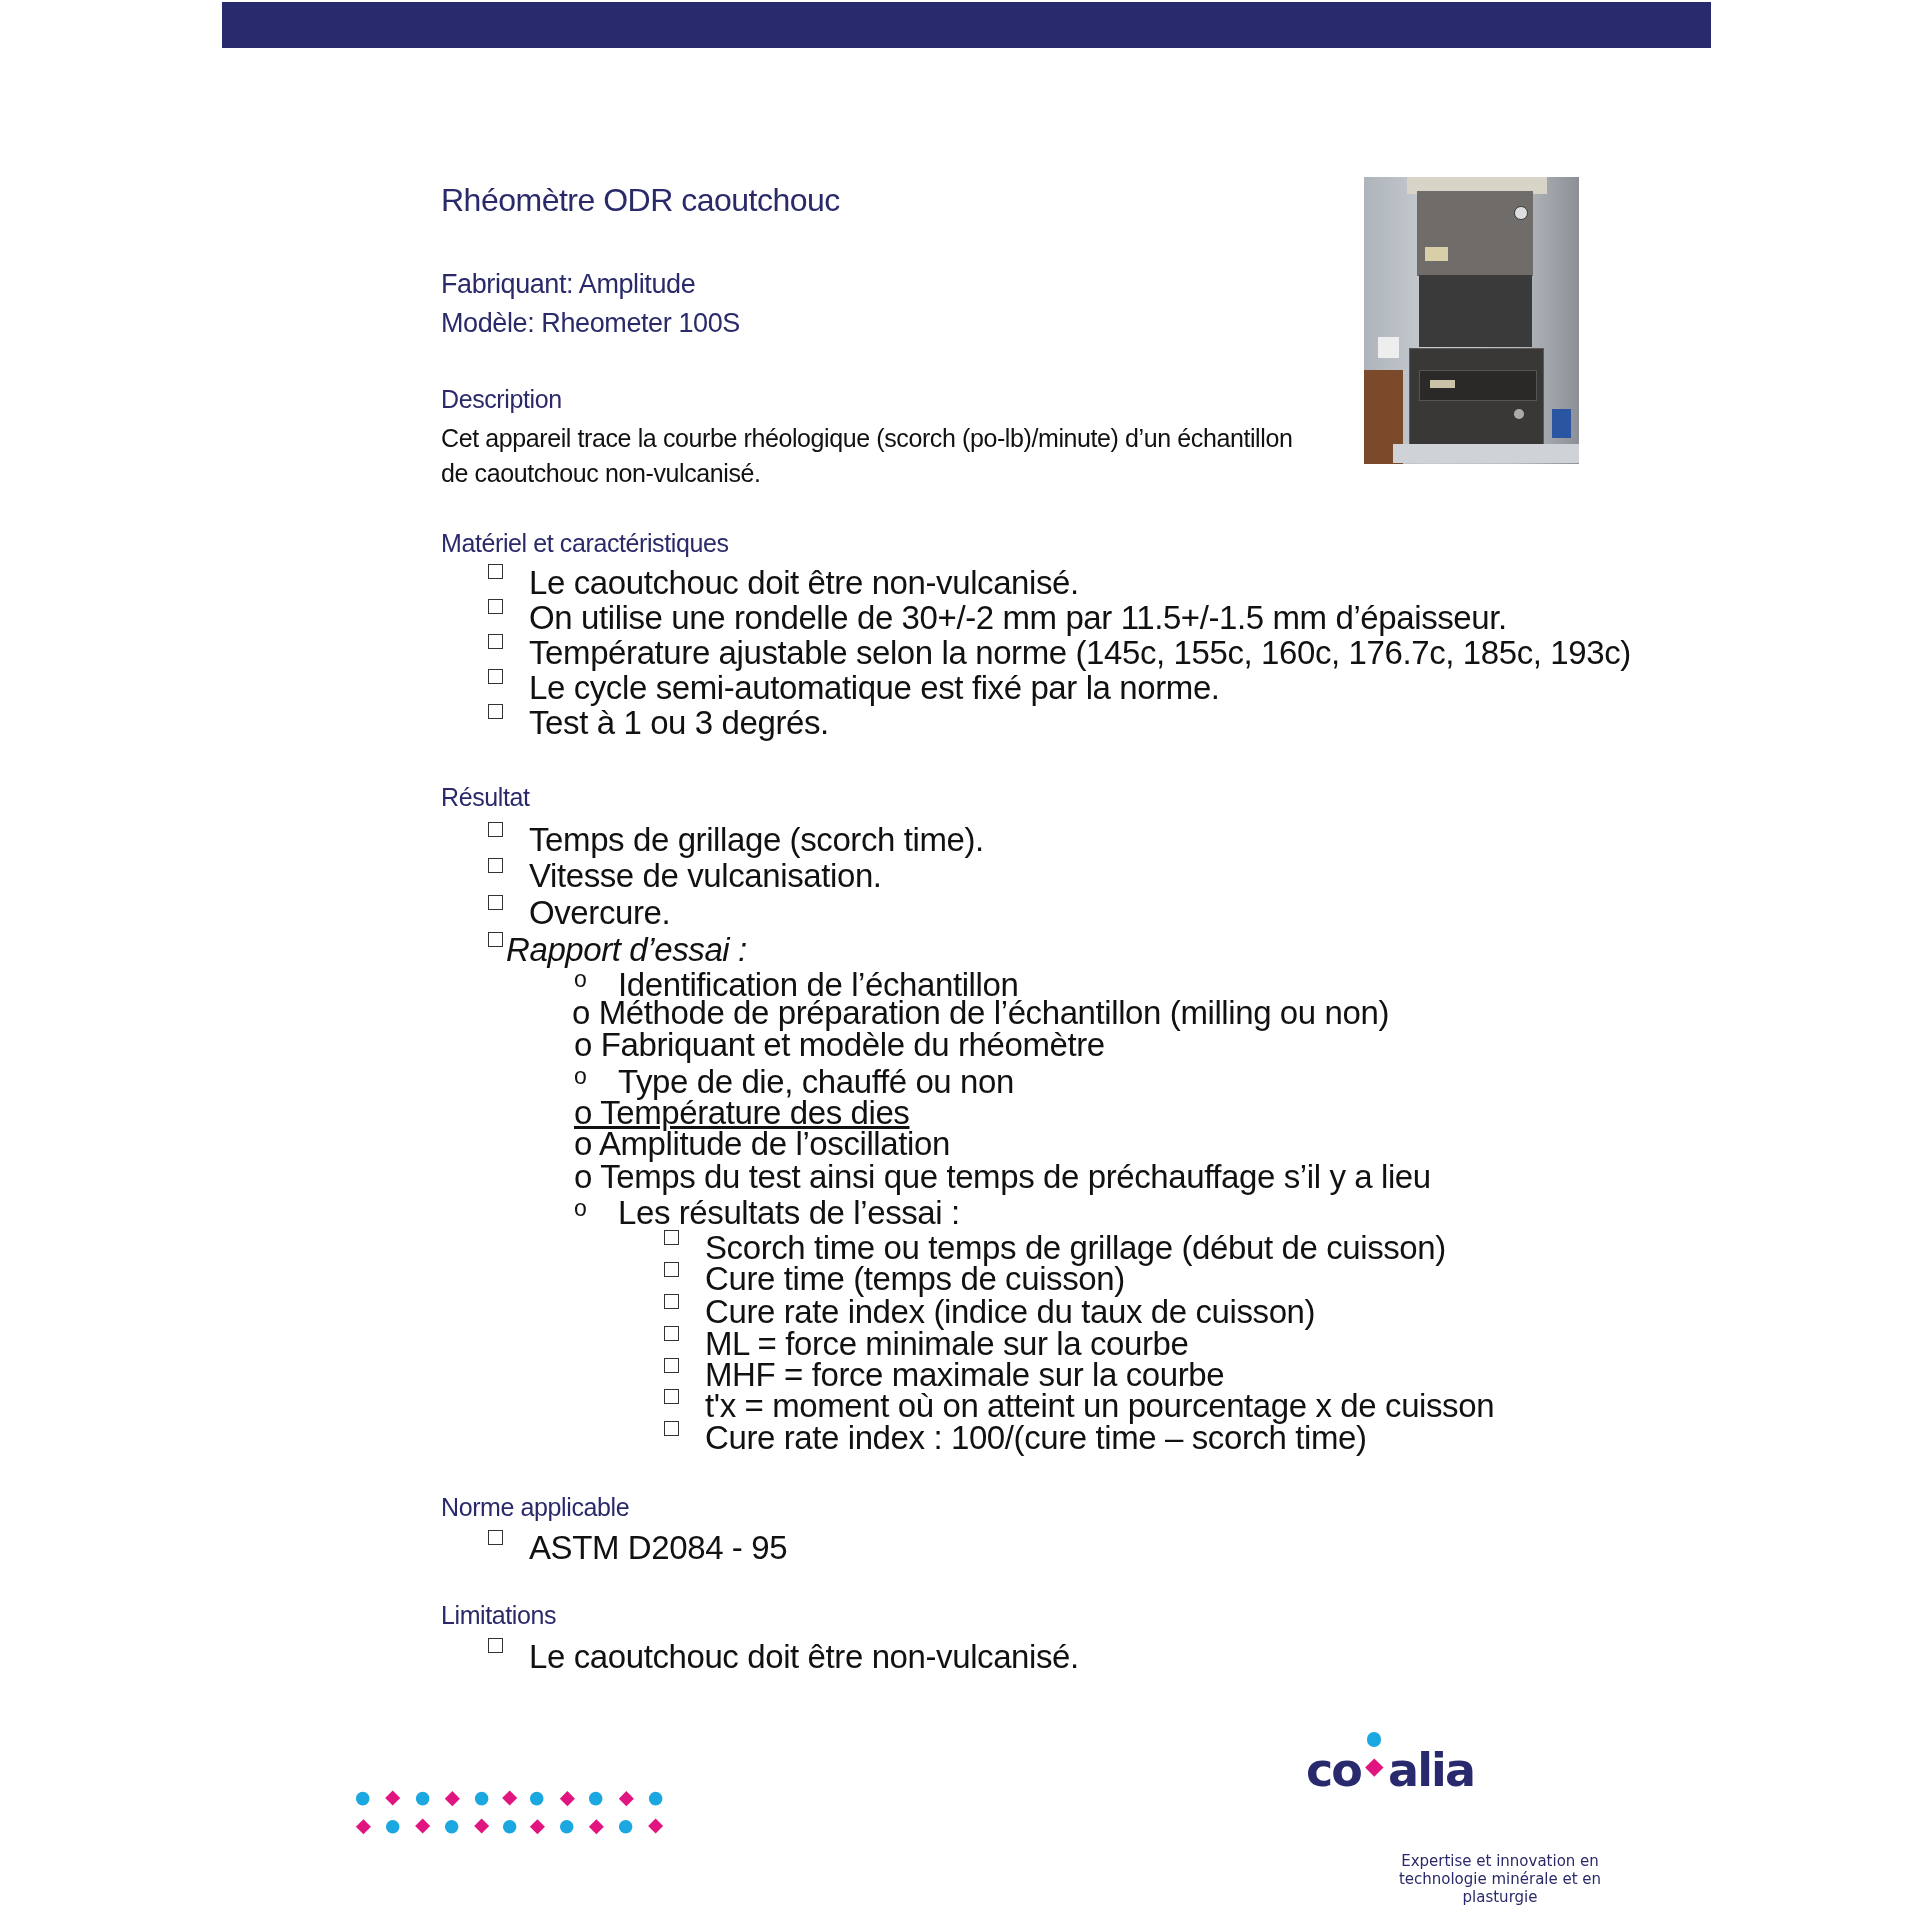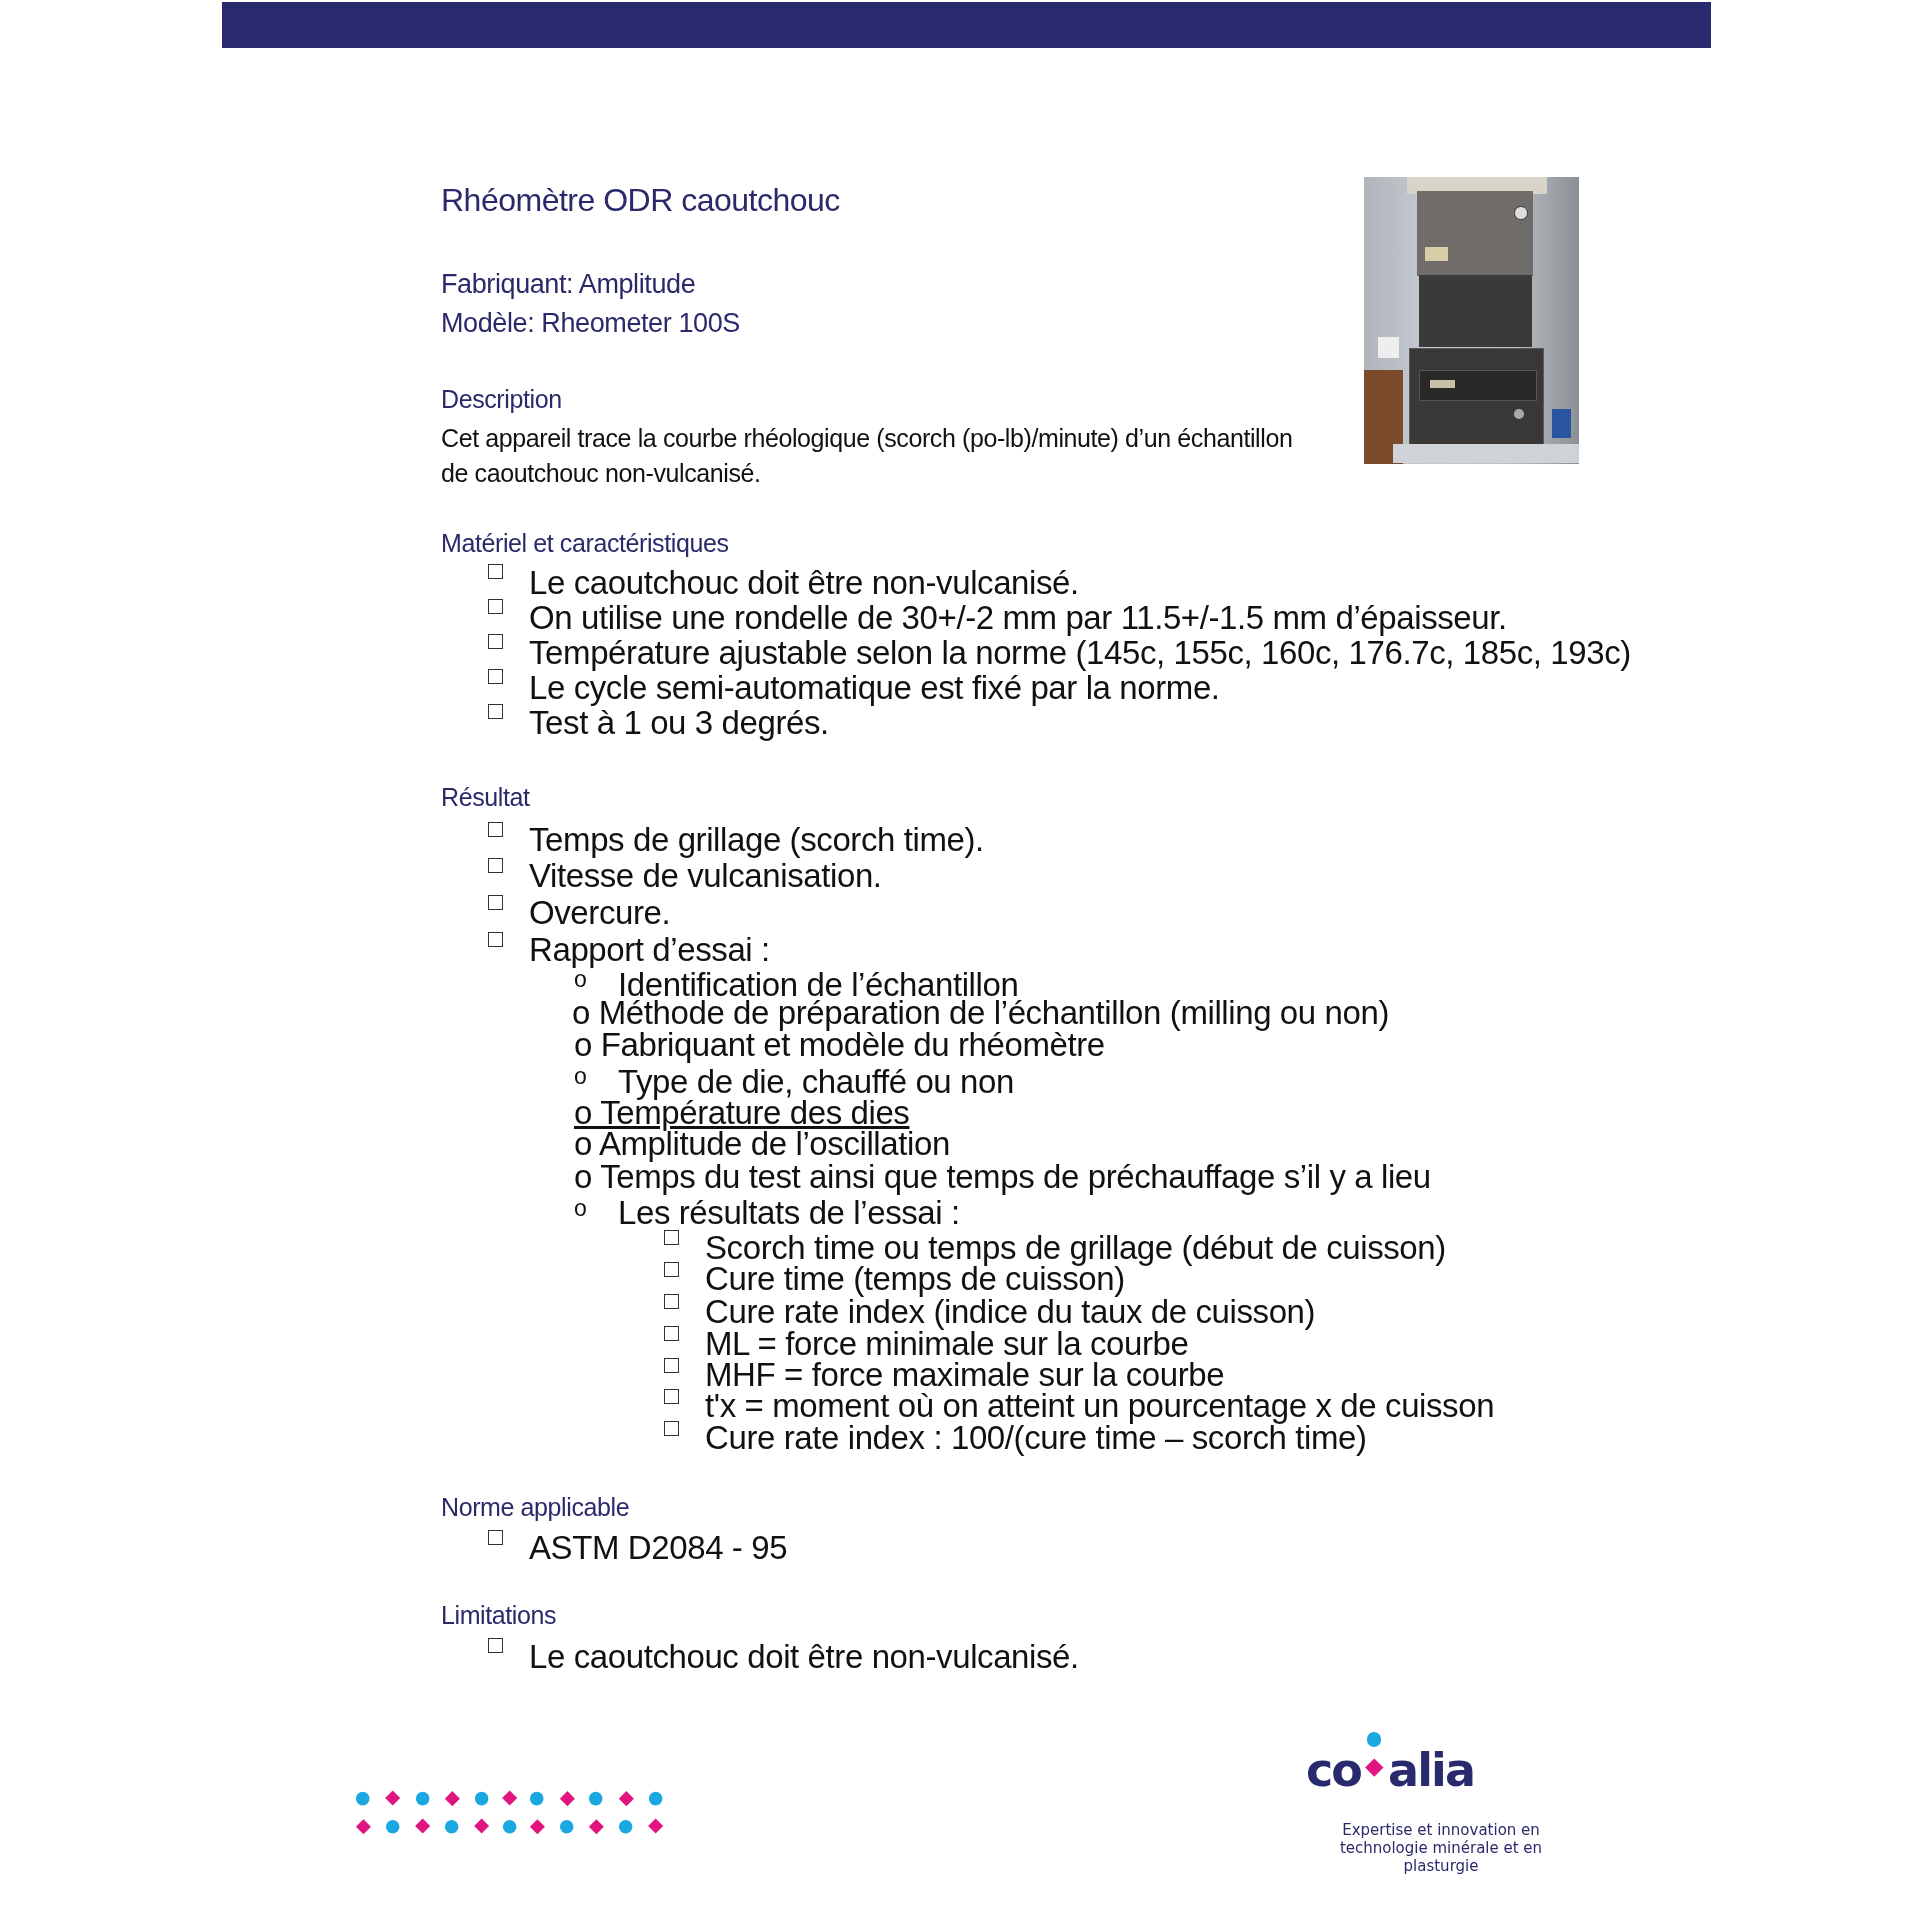--- a/index.html
+++ b/index.html
@@ -10,21 +10,21 @@
   .title { left: 441px; top: 182px; font-size: 32px; color: #2a2a6a; letter-spacing: -0.5px; }
   .meta { font-size: 27px; color: #2a2a6a; letter-spacing: -0.4px; }
   .heading { font-size: 25px; color: #2a2a6a; letter-spacing: -0.4px; }
   .body-text { font-size: 25px; color: #111; letter-spacing: -0.4px; line-height: 35px; }
   .photo { position: absolute; left: 1364px; top: 177px; width: 215px; height: 287px; overflow: hidden; background: #b9bec4; }
   .cb { position: absolute; width: 14.5px; height: 15.4px; border: 1.5px solid #333; box-sizing: border-box; background: #fff; }
   .item { position: absolute; font-size: 33px; color: #111; letter-spacing: -0.4px; white-space: nowrap; }
   .bullet-o { position: absolute; font-size: 23px; color: #111; }
   .dots { position: absolute; left: 355px; top: 1788px; width: 319px; height: 58px; }
   .logo-word { position: absolute; left: 1306px; top: 1738px; font-family: "DejaVu Sans", sans-serif; font-weight: bold; font-size: 46px; color: #29296e; letter-spacing: -1.9px; }
-  .tagline { position: absolute; left: 1305px; width: 272px; text-align: center; font-family: "DejaVu Sans", sans-serif; font-size: 15px; color: #2a2a6a; line-height: 18.3px; }
+  .tagline { position: absolute; left: 1364px; width: 272px; text-align: center; font-family: "DejaVu Sans", sans-serif; font-size: 15px; color: #2a2a6a; line-height: 18.3px; margin-top: 31px; }
 </style>
 </head>
 <body>
 
 <div class="topbar"></div>
 
 <div class="abs title">Rhéomètre ODR caoutchouc</div>
 <div class="abs meta" style="left:441px; top:269px;">Fabriquant: Amplitude</div>
 <div class="abs meta" style="left:441px; top:308px;">Modèle: Rheometer 100S</div>
 
@@ -62,21 +62,21 @@
 <div class="item" style="left:529px; top:704px;">Test à 1 ou 3 degrés.</div>
 
 <div class="abs heading" style="left:441px; top:783px;">Résultat</div>
 <div class="cb" style="left:488px; top:822px;"></div>
 <div class="item" style="left:529px; top:821px;">Temps de grillage (scorch time).</div>
 <div class="cb" style="left:488px; top:858px;"></div>
 <div class="item" style="left:529px; top:857px;">Vitesse de vulcanisation.</div>
 <div class="cb" style="left:488px; top:895px;"></div>
 <div class="item" style="left:529px; top:894px;">Overcure.</div>
 <div class="cb" style="left:488px; top:932px;"></div>
-<div class="item" style="left:529px; top:931px;">Rapport d’essai :</div>
+<div class="item" style="left:506px; top:931px;font-style:italic;">Rapport d’essai :</div>
 
 <div class="bullet-o" style="left:574px; top:966px;">o</div>
 <div class="item" style="left:618px; top:966px;">Identification de l’échantillon</div>
 <div class="item" style="left:566px; top:994px;margin-left:6px;">o Méthode de préparation de l’échantillon (milling ou non)</div>
 <div class="item" style="left:574px; top:1026px;">o Fabriquant et modèle du rhéomètre</div>
 <div class="bullet-o" style="left:574px; top:1063px;">o</div>
 <div class="item" style="left:618px; top:1063px;">Type de die, chauffé ou non</div>
 <div class="item" style="left:574px; top:1094px;text-decoration:underline;">o Température des dies</div>
 <div class="item" style="left:574px; top:1125px;">o Amplitude de l’oscillation</div>
 <div class="item" style="left:574px; top:1158px;">o Temps du test ainsi que temps de préchauffage s’il y a lieu</div>

